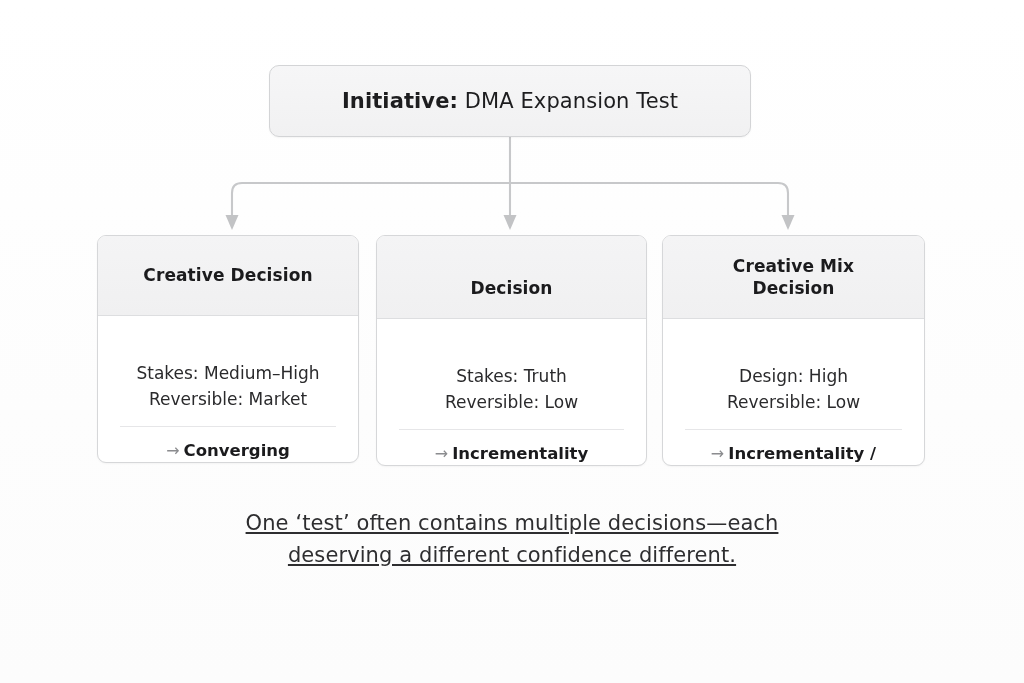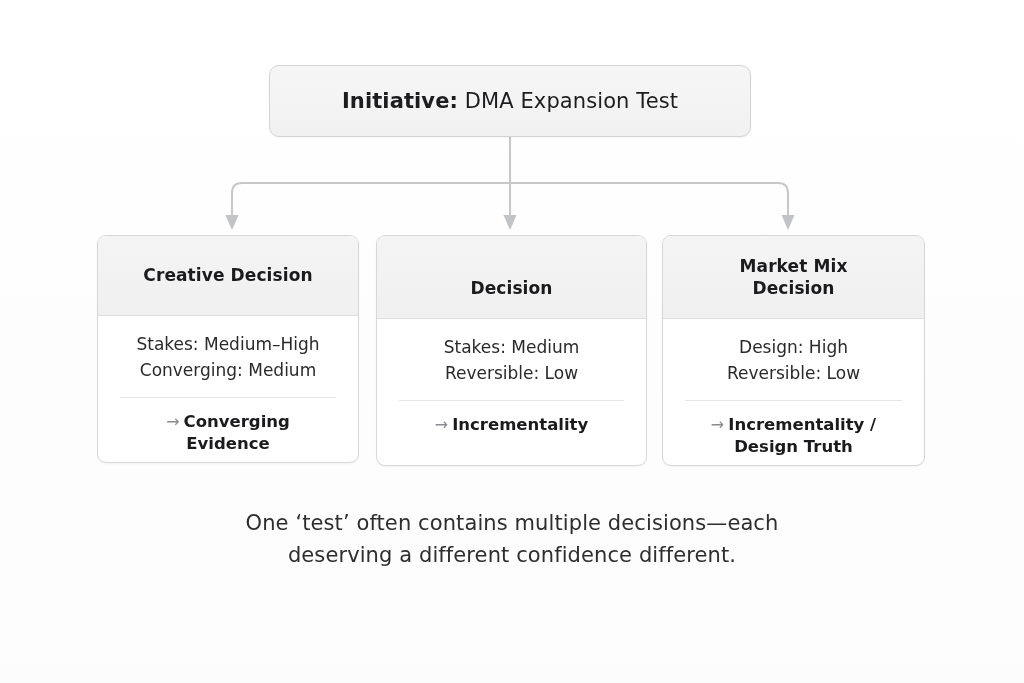--- a/index.html
+++ b/index.html
@@ -95,20 +95,21 @@
     font-size: 17px;
     font-weight: 700;
     color: #1b1b1d;
     line-height: 1.30;
     letter-spacing: 0.1px;
   }
 
   .card-body {
     padding: 16px 18px 0 18px;
     text-align: center;
+    margin-top: 29px;
   }
   .attr-line {
     font-size: 17px;
     color: #2a2a2c;
     line-height: 1.50;
     white-space: nowrap;
   }
 
   .card-divider {
     height: 1px;
@@ -137,20 +138,21 @@
     top: 508px;
     width: 1024px;
     text-align: center;
     font-size: 21px;
     color: #2e2e30;
     line-height: 1.52;
     letter-spacing: 0.1px;
   }
   #caption .cap-line {
     display: block;
+    text-decoration: underline;
   }
 </style>
 </head>
 <body>
 
 <div id="canvas">
 
   <svg id="connectors" viewBox="0 0 1024 683" width="1024" height="683">
     <g fill="none" stroke="#c7c8ca" stroke-width="2.1" stroke-linecap="butt">
 
@@ -174,49 +176,49 @@
   </div>
 
   <div class="card" id="card-0">
     <div class="card-header">
       <div class="card-title">
         <span>Creative Decision</span>
       </div>
     </div>
     <div class="card-body">
       <div class="attr-line">Stakes: Medium–High</div>
-      <div class="attr-line">Converging: Medium</div>
+      <div class="attr-line">Reversible: Market</div>
       <div class="card-divider"></div>
       <div class="outcome">
         <span class="arrow-glyph">→</span><span>Converging Evidence</span>
       </div>
     </div>
   </div>
 
   <div class="card" id="card-1">
     <div class="card-header">
       <div class="card-title">
         <br>
         <span>Decision</span>
       </div>
     </div>
     <div class="card-body">
-      <div class="attr-line">Stakes: Medium</div>
+      <div class="attr-line">Stakes: Truth</div>
       <div class="attr-line">Reversible: Low</div>
       <div class="card-divider"></div>
       <div class="outcome">
         <span class="arrow-glyph">→</span><span>Incrementality</span>
       </div>
     </div>
   </div>
 
   <div class="card" id="card-2">
     <div class="card-header">
       <div class="card-title">
-        <span>Market Mix</span><br>
+        <span>Creative Mix</span><br>
         <span>Decision</span>
       </div>
     </div>
     <div class="card-body">
       <div class="attr-line">Design: High</div>
       <div class="attr-line">Reversible: Low</div>
       <div class="card-divider"></div>
       <div class="outcome">
         <span class="arrow-glyph">→</span><span>Incrementality /</span><br>
         <span>Design Truth</span>

